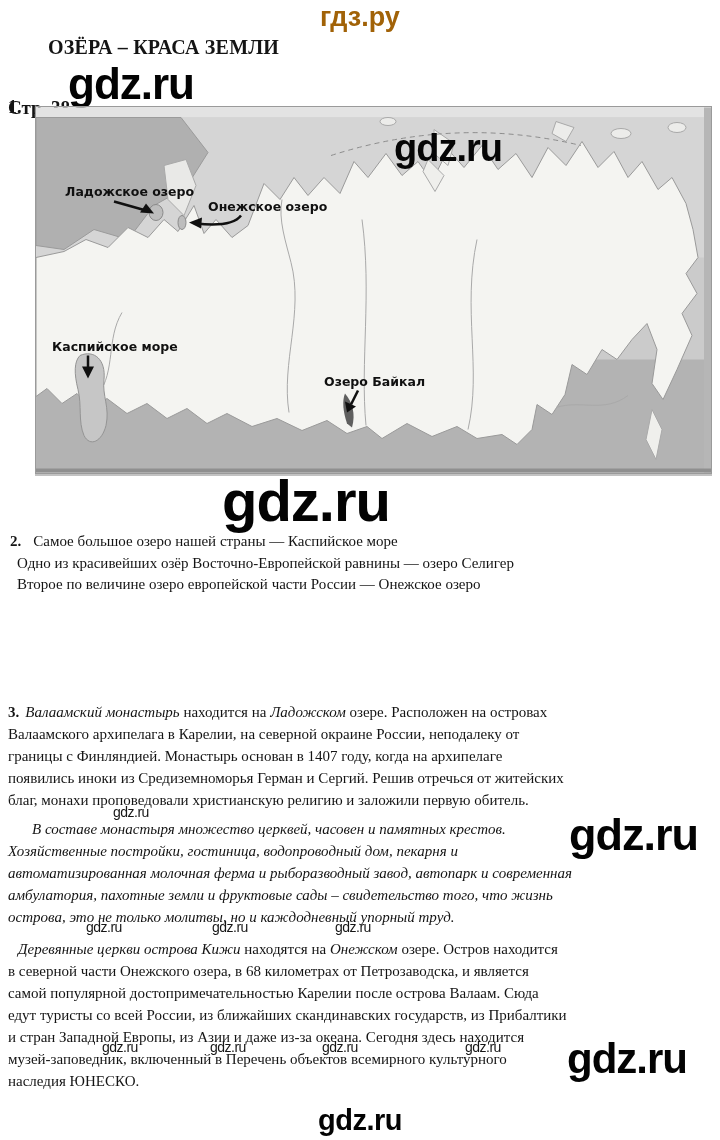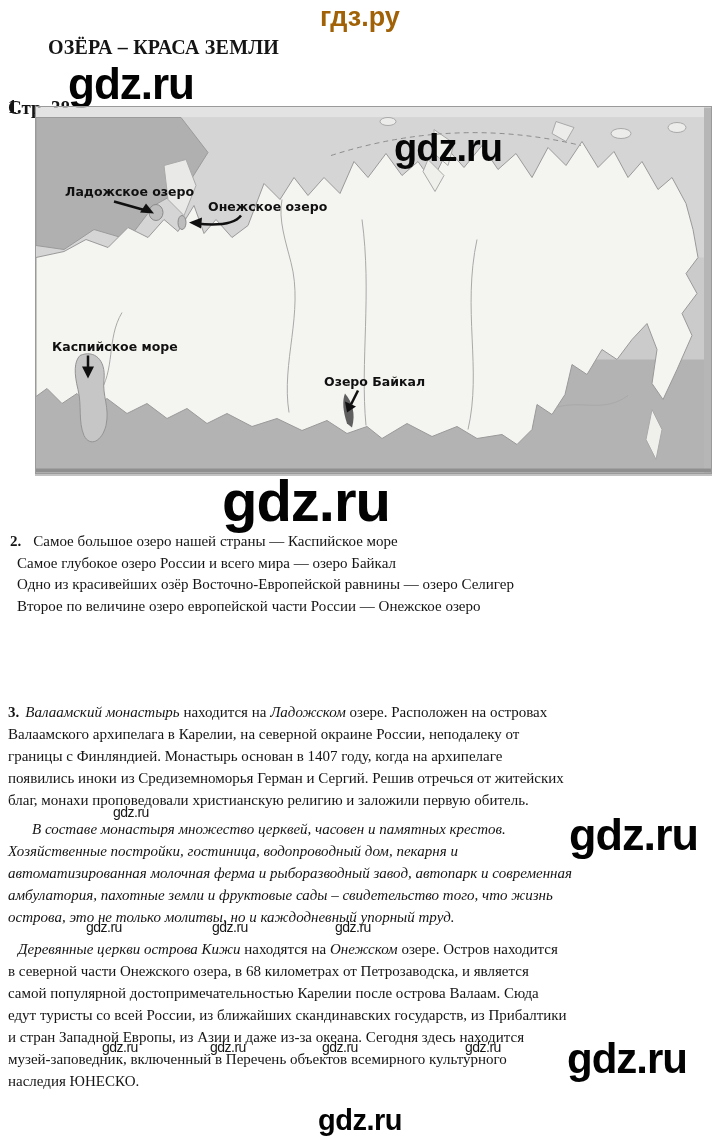--- a/index.html
+++ b/index.html
@@ -101,21 +101,20 @@
 
       <rect x="668" y="0" width="7" height="365" fill="#b6b6b6"></rect>
       <rect x="0" y="361" width="675" height="4" fill="#8f8f8f"></rect>
     </svg>
   </div>
 
   <div class="abs wm" style="top:472px;left:222px;font-size:58px;">gdz.ru</div>
 
   <div class="abs t2">
     <div class="first-line"><b>2.</b><span>Самое большое озеро нашей страны — Каспийское море</span></div>
-    <div class="cont">Самое глубокое озеро России и всего мира — озеро Байкал</div>
     <div class="cont">Одно из красивейших озёр Восточно-Европейской равнины — озеро Селигер</div>
     <div class="cont">Второе по величине озеро европейской части России — Онежское озеро</div>
   </div>
 
   <div class="abs t3" style="top:701px;"><span class="num">3.</span><span class="ital">Валаамский монастырь</span><span> находится на </span><span class="ital">Ладожском</span><span> озере. Расположен на островах
 Валаамского архипелага в Карелии, на северной окраине России, неподалеку от
 границы с Финляндией. Монастырь основан в 1407 году, когда на архипелаге
 появились иноки из Средиземноморья Герман и Сергий. Решив отречься от житейских
 благ, монахи проповедовали христианскую религию и заложили первую обитель.</span></div>
 

